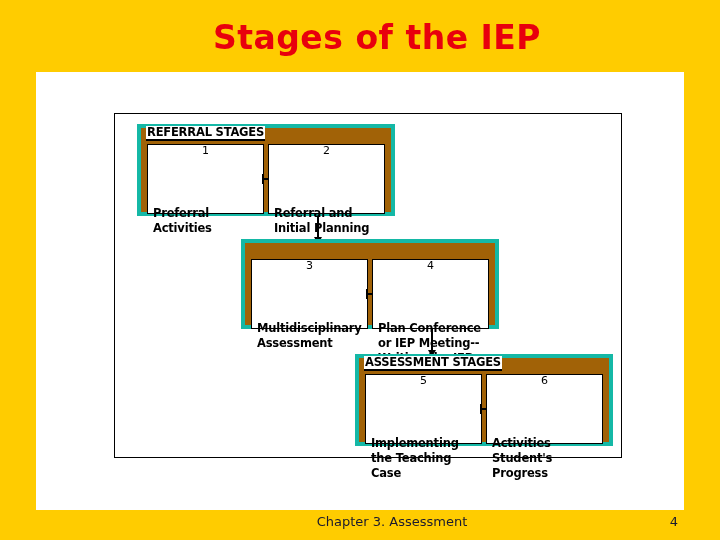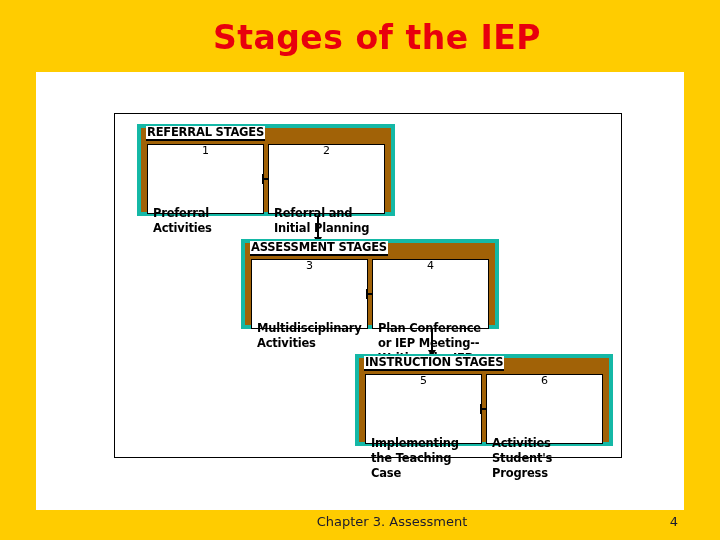--- a/index.html
+++ b/index.html
@@ -204,39 +204,38 @@
 
       <div class="stage-box right">
         <div class="stage-num">2</div>
         <div class="stage-text">Referral and Initial Planning</div>
       </div>
     </div>
 
     <div class="v-down" id="conn-1"></div>
 
     <div class="stage-group" id="group-assessment">
-      <div class="group-label">ASSESSMENT STAGES</div>
 
       <div class="stage-box left">
         <div class="stage-num">3</div>
-        <div class="stage-text">Multidisciplinary Activities</div>
+        <div class="stage-text">Multidisciplinary Assessment</div>
       </div>
 
       <div class="h-arrow"></div>
 
       <div class="stage-box right">
         <div class="stage-num">4</div>
         <div class="stage-text">Plan Conference or IEP Meeting-- Writing the IEP</div>
       </div>
     </div>
 
     <div class="v-down" id="conn-2"></div>
 
     <div class="stage-group" id="group-instruction">
-      <div class="group-label">INSTRUCTION STAGES</div>
+      <div class="group-label">ASSESSMENT STAGES</div>
 
       <div class="stage-box left">
         <div class="stage-num">5</div>
         <div class="stage-text">Implementing the Teaching Case</div>
       </div>
 
       <div class="h-arrow"></div>
 
       <div class="stage-box right">
         <div class="stage-num">6</div>

